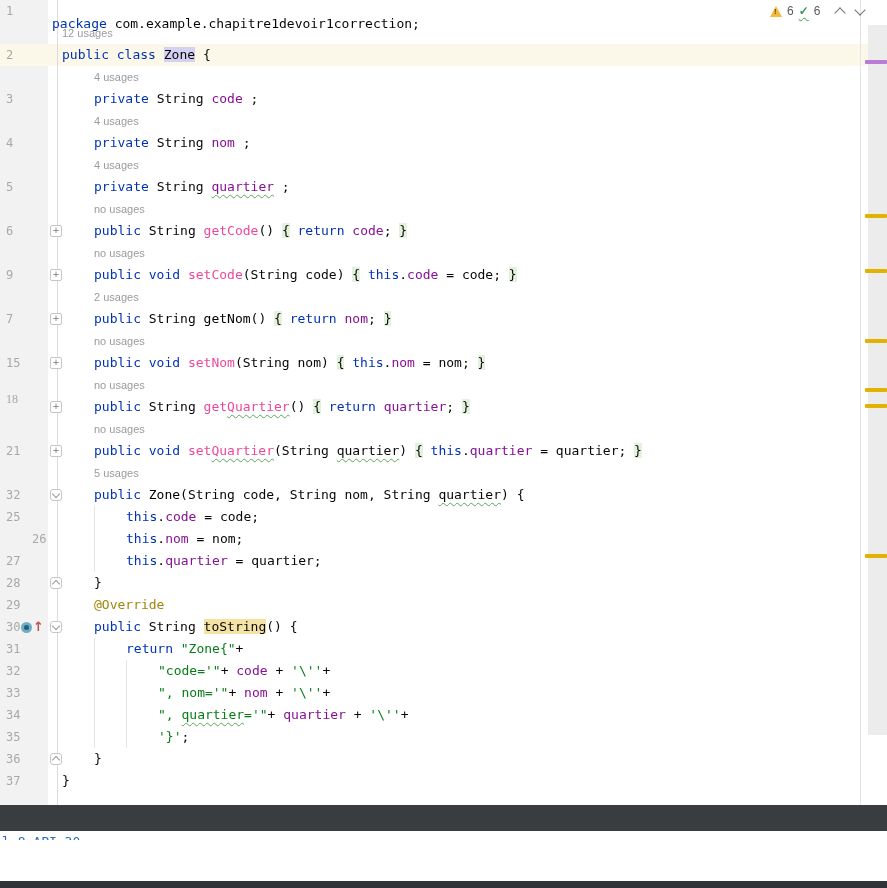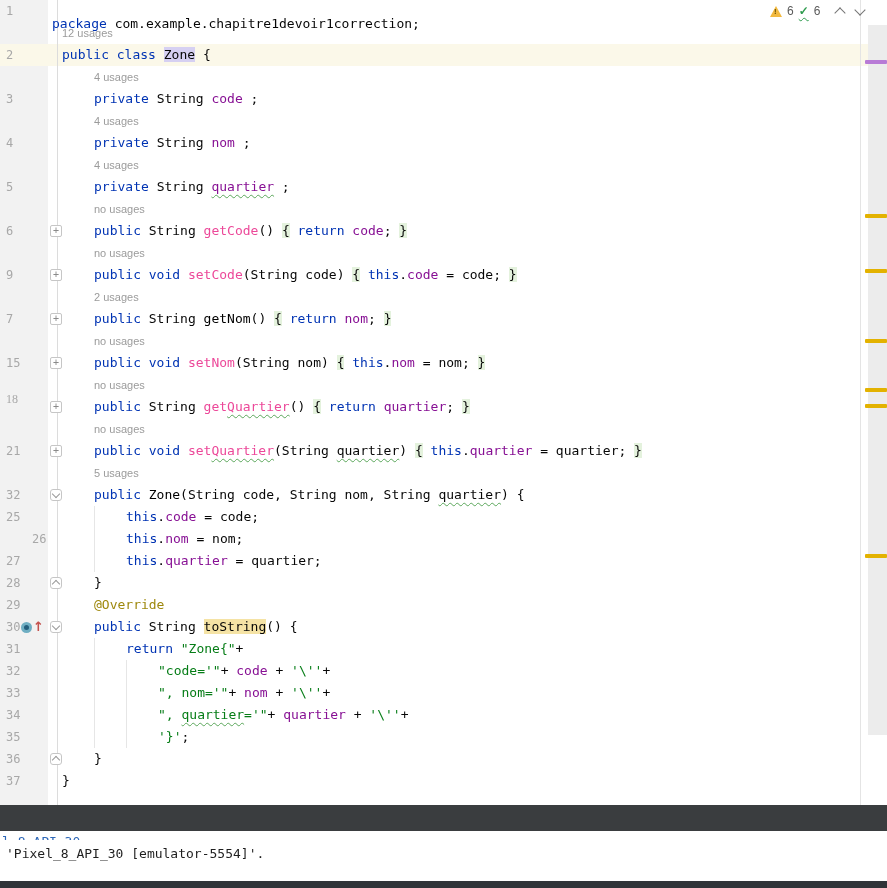--- a/index.html
+++ b/index.html
@@ -179,16 +179,15 @@
     <span style="width:6px"></span>
     <span class="chev chev-up"></span>
     <span style="width:2px"></span>
     <span class="chev chev-down"></span>
   </div>
 
   <div class="abs z4" id="band-top"></div>
   <div class="abs z4" id="console-link-clip">
     <span>l_8_API_30</span>
   </div>
-  <div class="abs z4" id="console-line">'Pixel_8_API_30 [emulator-5554]'.</div>
   <div class="abs z4" id="band-bottom"></div>
 
 </div>
 
 </body></html>

